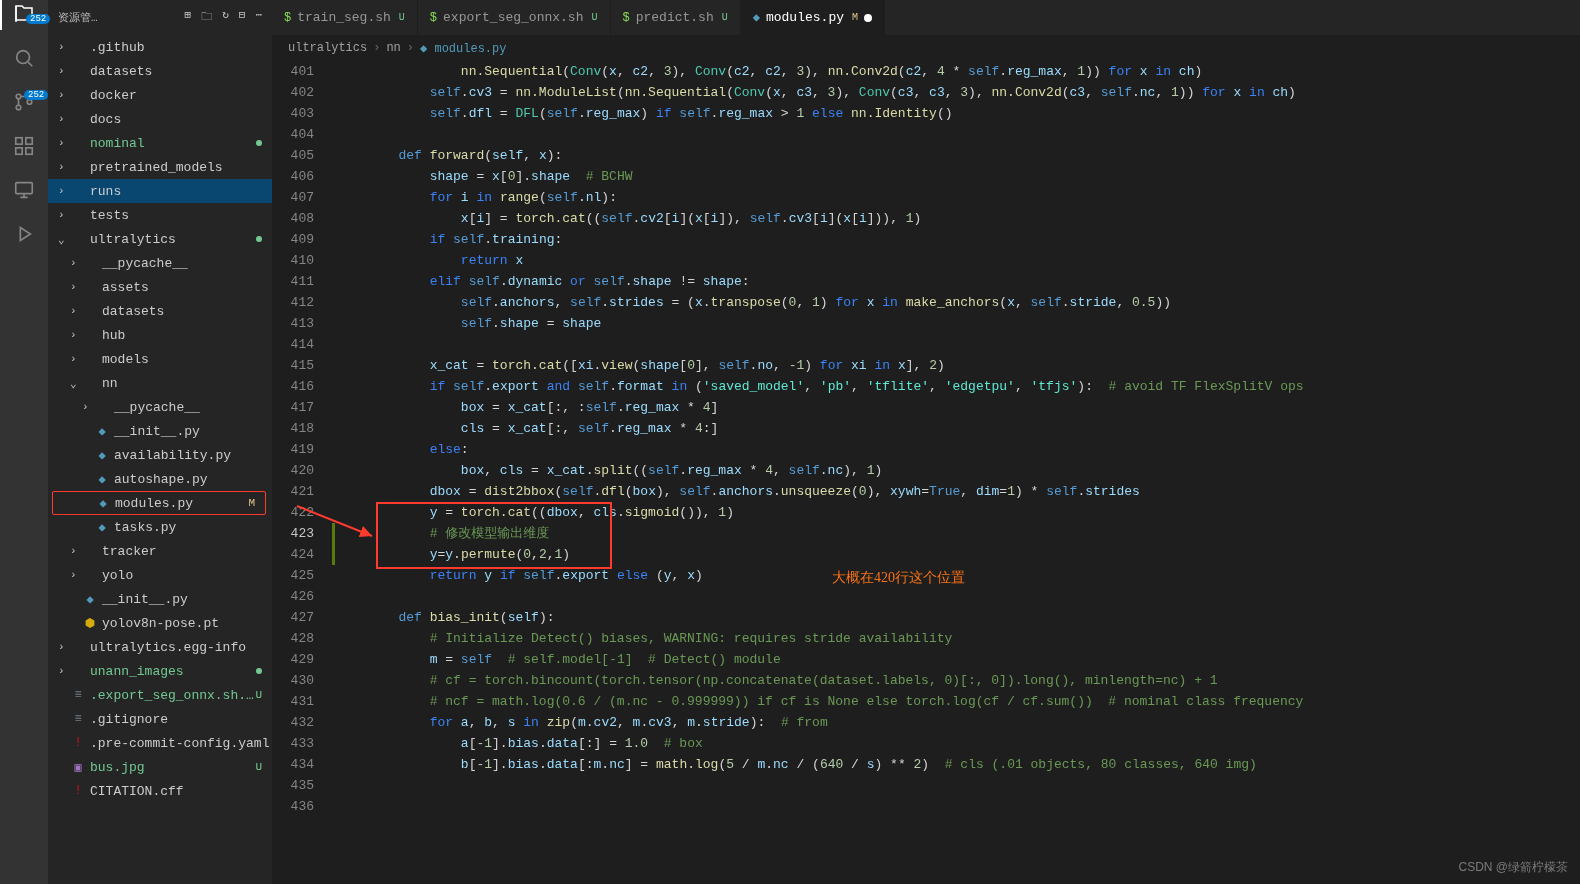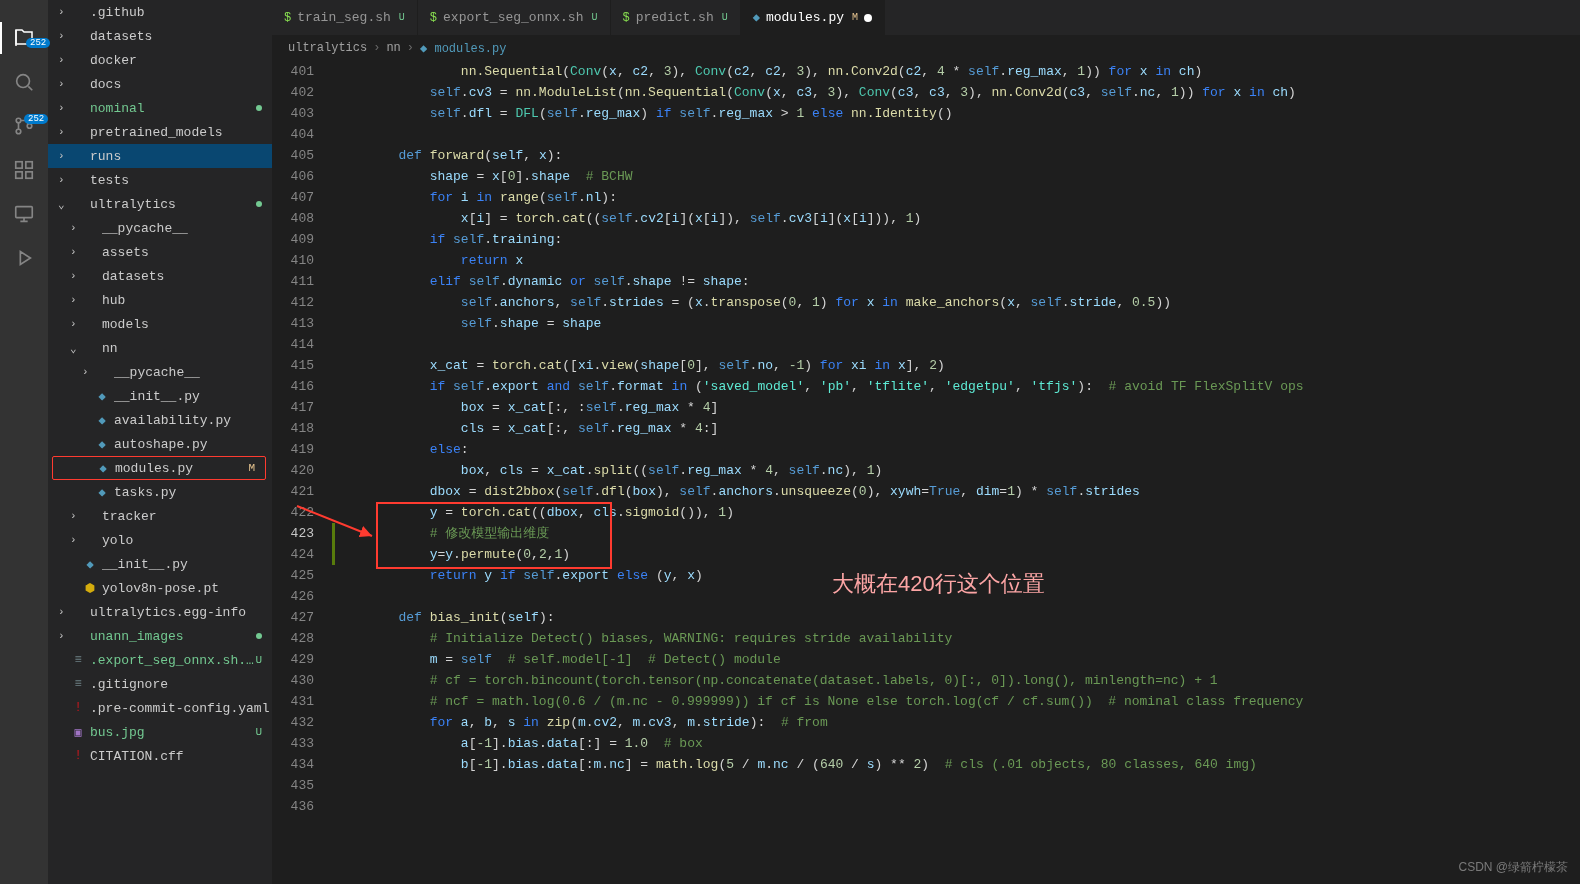--- a/index.html
+++ b/index.html
@@ -1,18 +1,18 @@
 <!DOCTYPE html>
 <html><head>
 <meta charset="utf-8">
 <style>
 * { margin: 0; padding: 0; box-sizing: border-box; }
 body { font-family: Consolas, 'Courier New', monospace; background: #1e1e1e; color: #d4d4d4; font-size: 13px; overflow: hidden; width: 1580px; height: 884px; }
 .main { display: flex; height: 100%; }
-.activity-bar { width: 48px; background: #333333; display: flex; flex-direction: column; align-items: center; padding-top: 24px; gap: 16px; position: relative; }
+.activity-bar { width: 48px; background: #333333; display: flex; flex-direction: column; align-items: center; padding-top: 0; gap: 16px; position: relative; }
 .activity-bar .ab-item { width: 28px; height: 28px; display: flex; align-items: center; justify-content: center; color: #858585; cursor: pointer; position: relative; }
 .activity-bar .ab-item.active { color: #fff; }
 .activity-bar .ab-item.active::before { content: ""; position: absolute; left: -10px; top: -2px; width: 2px; height: 32px; background: #fff; }
 .ab-badge { position: absolute; top: 2px; left: 14px; background: #007acc; color: #fff; border-radius: 8px; font-size: 9px; padding: 0 4px; }
 .ab-badge.sm { top: 14px; left: 16px; }
 
 .sidebar { width: 224px; background: #252526; display: flex; flex-direction: column; overflow: hidden; }
 .sb-header { height: 35px; display: flex; align-items: center; padding: 0 10px; font-size: 11px; color: #bbbbbb; gap: 8px; }
 .sb-header-title { flex: 1; }
 .sb-header-icons { display: flex; gap: 10px; color: #c5c5c5; }
@@ -58,21 +58,21 @@
 .cls { color: #4ec9b0; }
 .str { color: #5eead4; }
 .num { color: #b5cea8; }
 .com { color: #6a9955; }
 .vr { color: #9cdcfe; }
 .prm { color: #9cdcfe; }
 .cnst { color: #569cd6; }
 
 .annot-box { position: absolute; border: 2px solid #ff3b30; pointer-events: none; }
 .annot-arrow { position: absolute; pointer-events: none; }
-.annot-text { position: absolute; color: #fca5a5; font-size: 22px; font-family: Liberation Sans, sans-serif; pointer-events: none; }
+.annot-text { position: absolute; color: #f97316; font-size: 14px; font-family: Liberation Serif, serif; pointer-events: none; }
 
 .watermark { position: absolute; right: 12px; bottom: 8px; color: #8a8a8a; font-size: 12px; font-family: 'Microsoft YaHei', sans-serif; opacity: 0.85; }
 
 .ic-py { color: #519aba; }
 .ic-sh { color: #89e051; }
 .ic-yaml { color: #cb171e; }
 .ic-jpg { color: #a074c4; }
 .ic-txt { color: #6d8086; }
 .ic-pt { color: #d4ac0d; }
 
@@ -120,20 +120,30 @@
         </svg>
     </div>
     <div class="ab-item">
       <svg width="22" height="22" viewBox="0 0 24 24" fill="none" stroke="currentColor" stroke-width="1.8">
           <path d="M8 5v14l11-7z"></path>
         </svg>
     </div>
   </div>
 
   <div class="sidebar">
+    <div class="sb-header">
+      <span class="sb-header-title">资源管…</span>
+      <div class="sb-header-icons">
+        <span>⊞</span>
+        <span>🗀</span>
+        <span>↻</span>
+        <span>⊟</span>
+        <span>⋯</span>
+      </div>
+    </div>
     <div class="sb-body" id="tree">
         <div class="tree-row">
           <span class="tree-pad" style="width: 0px;"></span>
           <span class="tree-chev">›</span>
           <span class="tree-icon"></span>
           <span class="tree-label">.github</span>
         </div>
         <div class="tree-row">
           <span class="tree-pad" style="width: 0px;"></span>
           <span class="tree-chev">›</span>

